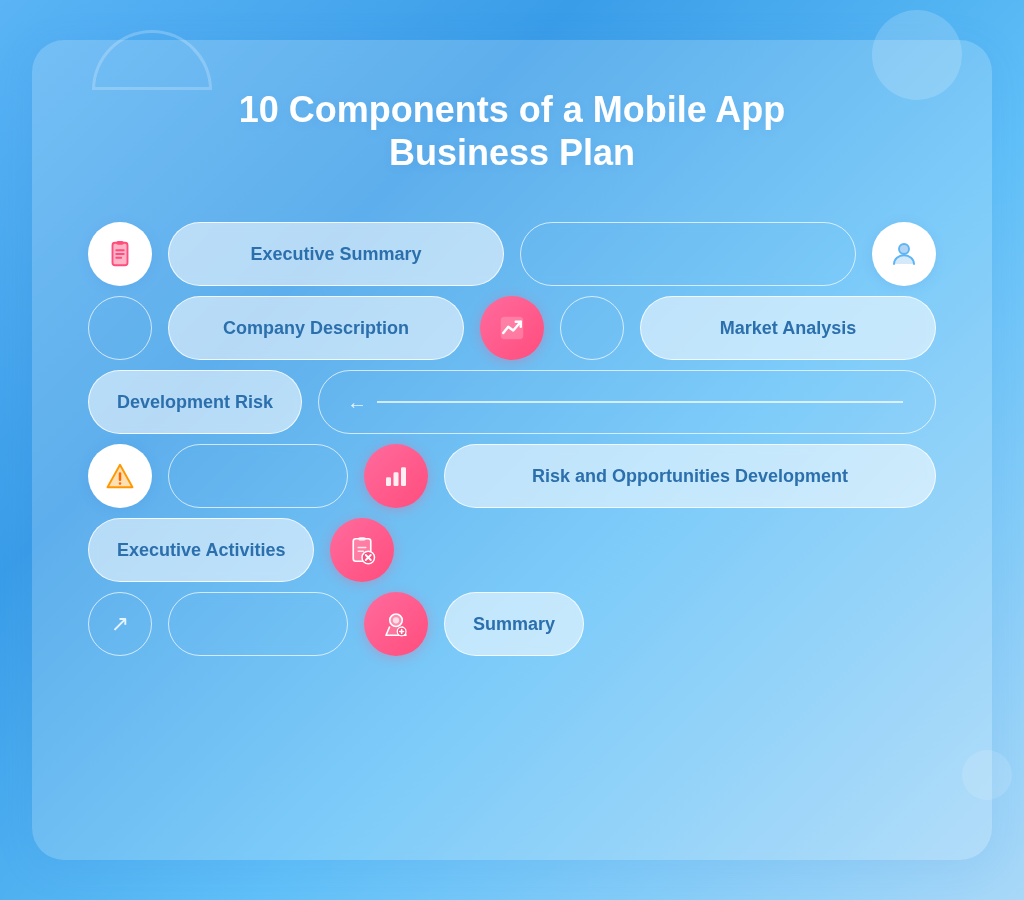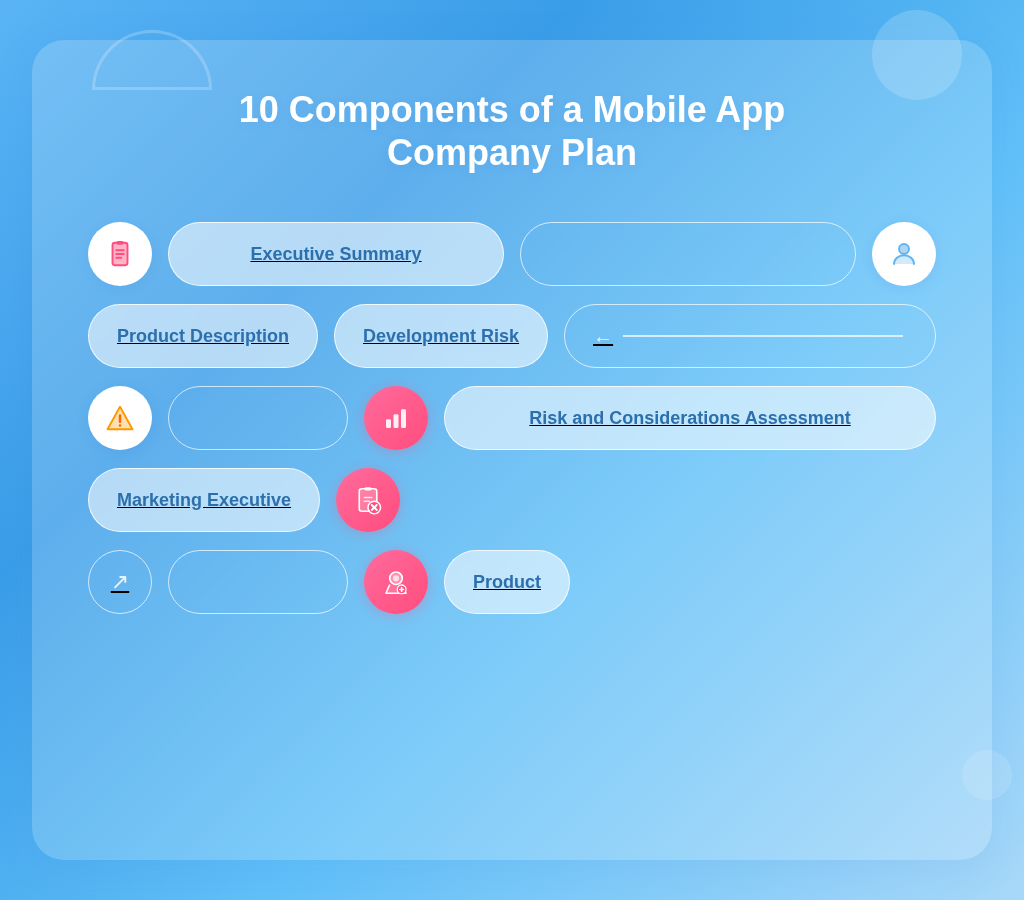--- a/index.html
+++ b/index.html
@@ -66,23 +66,22 @@
       color: #fff;
       text-align: center;
       line-height: 1.2;
       margin-bottom: 48px;
       text-shadow: 0 2px 8px rgba(60,120,220,0.10);
     }
 
     .grid {
       display: flex;
       flex-direction: column;
-      gap: 18px;
+      gap: 10px;
       width: 100%;
-      text-decoration: underline;
     }
 
     .row {
       display: flex;
       flex-direction: row;
       align-items: center;
       gap: 16px;
       width: 100%;
     }
 
@@ -170,21 +169,21 @@
 </head>
 <body>
 
 <div class="card">
   <div class="deco-circle-top-right"></div>
   <div class="deco-circle-bottom-right"></div>
   <div class="deco-arc-top-left"></div>
 
   <h1 class="title">
     <span>10 Components of a Mobile App</span><br>
-    <span>Company Plan</span>
+    <span>Business Plan</span>
   </h1>
 
   <div class="grid">
 
     <div class="row">
       <div class="icon-circle white">
         <svg class="svg-icon" viewBox="0 0 24 24" fill="none" xmlns="http://www.w3.org/2000/svg">
           <rect x="6" y="3" width="12" height="18" rx="2" fill="#ffb3c6" stroke="#ff4d7d" stroke-width="1.5"></rect>
           <rect x="9" y="1.5" width="6" height="3" rx="1.5" fill="#ff4d7d"></rect>
           <line x1="9" y1="9" x2="15" y2="9" stroke="#ff4d7d" stroke-width="1.5" stroke-linecap="round"></line>
@@ -197,25 +196,39 @@
       </div>
       <div class="pill outline grow"></div>
       <div class="icon-circle white">
         <svg class="svg-icon" viewBox="0 0 24 24" fill="none" xmlns="http://www.w3.org/2000/svg">
           <circle cx="12" cy="8" r="4" fill="#b0d4f1" stroke="#5ab4f5" stroke-width="1.5"></circle>
           <path d="M4 20c0-4 3.6-7 8-7s8 3 8 7" stroke="#5ab4f5" stroke-width="1.5" stroke-linecap="round" fill="#d4eaf9"></path>
         </svg>
       </div>
     </div>
 
-
-    <div class="row">
-      <div class="pill">
-        <span>Product Description</span>
-      </div>
+    <div class="row">
+      <div class="icon-circle outline"></div>
+      <div class="pill grow">
+        <span>Company Description</span>
+      </div>
+      <div class="icon-circle pink">
+        <svg class="svg-icon" viewBox="0 0 24 24" fill="none" xmlns="http://www.w3.org/2000/svg">
+          <rect x="3" y="3" width="18" height="18" rx="3" fill="rgba(255,255,255,0.2)"></rect>
+          <polyline points="5,16 9,11 13,14 19,7" stroke="#fff" stroke-width="2" stroke-linecap="round" stroke-linejoin="round" fill="none"></polyline>
+          <polyline points="15,7 19,7 19,11" stroke="#fff" stroke-width="2" stroke-linecap="round" stroke-linejoin="round" fill="none"></polyline>
+        </svg>
+      </div>
+      <div class="icon-circle outline"></div>
+      <div class="pill grow">
+        <span>Market Analysis</span>
+      </div>
+    </div>
+
+    <div class="row">
       <div class="pill">
         <span>Development Risk</span>
       </div>
       <div class="arrow-pill">
         <span style="font-size:20px;color:rgba(255,255,255,0.85);margin-right:6px;">←</span>
         <div class="arrow-line"></div>
       </div>
     </div>
 
     <div class="row">
@@ -228,27 +241,27 @@
       </div>
       <div class="pill outline" style="width:180px; flex-shrink:0;"></div>
       <div class="icon-circle pink">
         <svg class="svg-icon" viewBox="0 0 24 24" fill="none" xmlns="http://www.w3.org/2000/svg">
           <rect x="4" y="13" width="4" height="7" rx="1" fill="#fff" opacity="0.9"></rect>
           <rect x="10" y="9" width="4" height="11" rx="1" fill="#fff" opacity="0.9"></rect>
           <rect x="16" y="5" width="4" height="15" rx="1" fill="#fff" opacity="0.9"></rect>
         </svg>
       </div>
       <div class="pill grow">
-        <span>Risk and Considerations Assessment</span>
+        <span>Risk and Opportunities Development</span>
       </div>
     </div>
 
     <div class="row">
       <div class="pill">
-        <span>Marketing Executive</span>
+        <span>Executive Activities</span>
       </div>
       <div class="icon-circle pink">
         <svg class="svg-icon" viewBox="0 0 24 24" fill="none" xmlns="http://www.w3.org/2000/svg">
           <rect x="5" y="3" width="14" height="18" rx="2" fill="rgba(255,255,255,0.2)" stroke="#fff" stroke-width="1.3"></rect>
           <rect x="9" y="1.5" width="6" height="3" rx="1.5" fill="#fff" opacity="0.7"></rect>
           <circle cx="17" cy="18" r="5" fill="#ff4d7d" stroke="#fff" stroke-width="1.2"></circle>
           <line x1="15" y1="16" x2="19" y2="20" stroke="#fff" stroke-width="1.5" stroke-linecap="round"></line>
           <line x1="19" y1="16" x2="15" y2="20" stroke="#fff" stroke-width="1.5" stroke-linecap="round"></line>
           <line x1="9" y1="10" x2="15" y2="10" stroke="#fff" stroke-width="1.3" stroke-linecap="round" opacity="0.8"></line>
           <line x1="9" y1="13" x2="13" y2="13" stroke="#fff" stroke-width="1.3" stroke-linecap="round" opacity="0.8"></line>
@@ -265,18 +278,18 @@
         <svg class="svg-icon" viewBox="0 0 24 24" fill="none" xmlns="http://www.w3.org/2000/svg">
           <circle cx="12" cy="9" r="5" fill="rgba(255,255,255,0.3)" stroke="#fff" stroke-width="1.3"></circle>
           <circle cx="12" cy="9" r="2.5" fill="#fff" opacity="0.7"></circle>
           <path d="M7 14l-3 7h16l-3-7" stroke="#fff" stroke-width="1.3" stroke-linejoin="round" fill="rgba(255,255,255,0.15)"></path>
           <circle cx="16.5" cy="18" r="3.5" fill="#ff4d7d" stroke="#fff" stroke-width="1"></circle>
           <line x1="15" y1="18" x2="18" y2="18" stroke="#fff" stroke-width="1.3" stroke-linecap="round"></line>
           <line x1="16.5" y1="16.5" x2="16.5" y2="19.5" stroke="#fff" stroke-width="1.3" stroke-linecap="round"></line>
         </svg>
       </div>
       <div class="pill">
-        <span>Product</span>
+        <span>Summary</span>
       </div>
     </div>
 
   </div>
 </div>
 
 </body></html>

